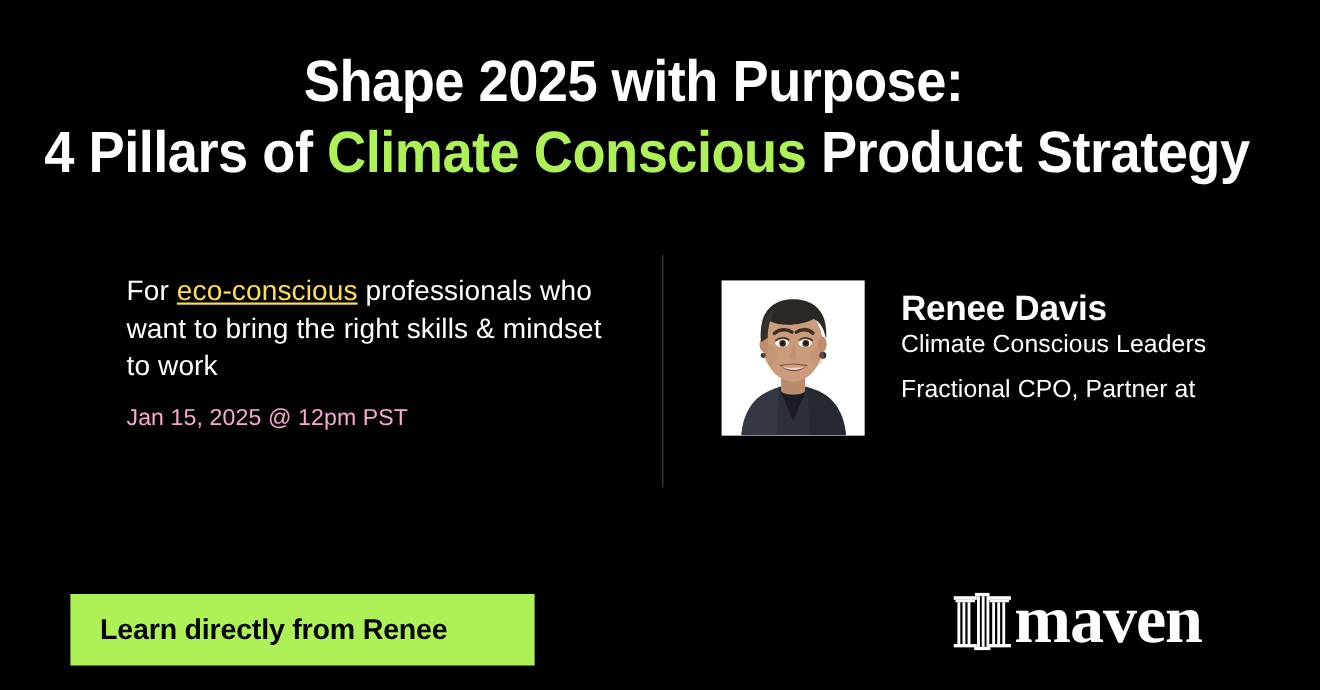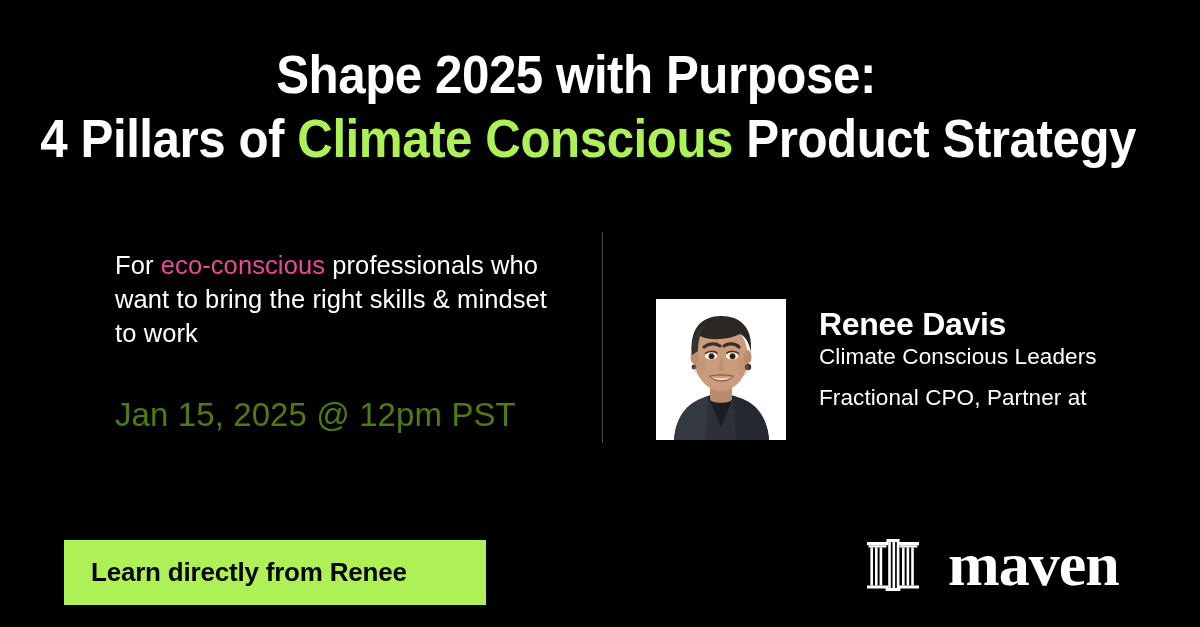--- a/index.html
+++ b/index.html
@@ -64,37 +64,36 @@
     top: 248px;
     width: 450px;
   }
   .audience {
     color: #ffffff;
     font-size: 25.5px;
     font-weight: 400;
     line-height: 1.34;
     letter-spacing: 0.1px;
   }
-  .audience .eco { color: #ec4899; }
+  .audience .eco { color: #fde047; text-decoration: underline; }
   .event-date {
-    margin-top: 46px;
-    color: #4d7c0f;
-    font-size: 33px;
+    margin-top: 18px;
+    color: #f9a8d4;
+    font-size: 21px;
     font-weight: 400;
     letter-spacing: 0.1px;
   }
 
   
   .speaker {
     position: absolute;
     left: 656px;
     top: 255px;
     display: flex;
     align-items: flex-start;
-    margin-top: 44px;
   }
   .speaker-photo {
     width: 130px;
     height: 141px;
     background: #ffffff;
     flex: 0 0 auto;
     position: relative;
     overflow: hidden;
   }
   .speaker-photo svg { display: block; width: 130px; height: 141px; }
@@ -143,21 +142,21 @@
   
   .maven-logo {
     position: absolute;
     left: 866px;
     top: 536px;
     display: flex;
     align-items: center;
   }
   .maven-mark { width: 54px; height: 56px; display: block; }
   .maven-word {
-    margin-left: 28px;
+    margin-left: 2px;
     color: #ffffff;
     font-family: "Liberation Serif", serif;
     font-size: 62px;
     font-weight: 700;
     line-height: 0.82;
     letter-spacing: -1px;
   }
 </style>
 </head>
 <body>

